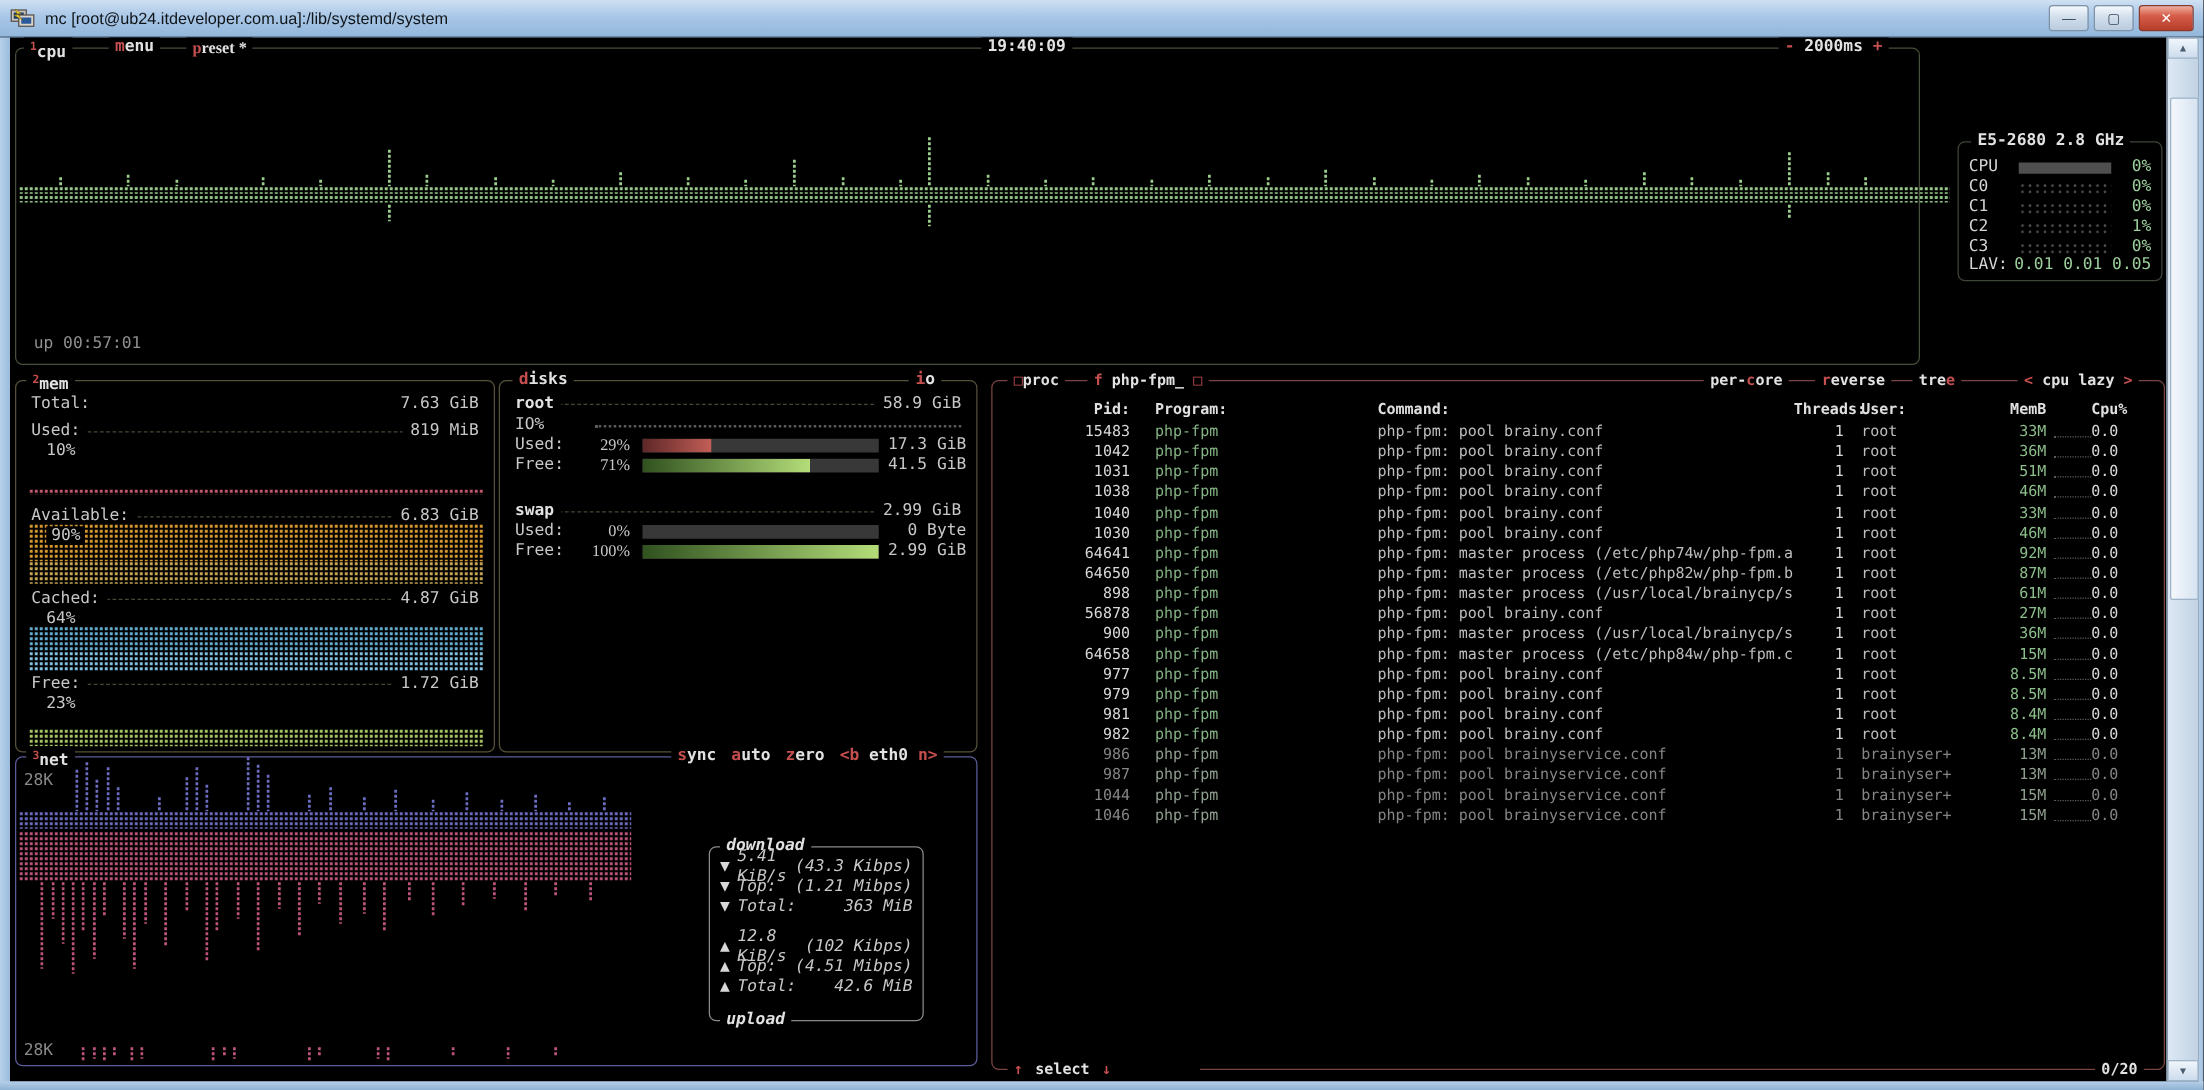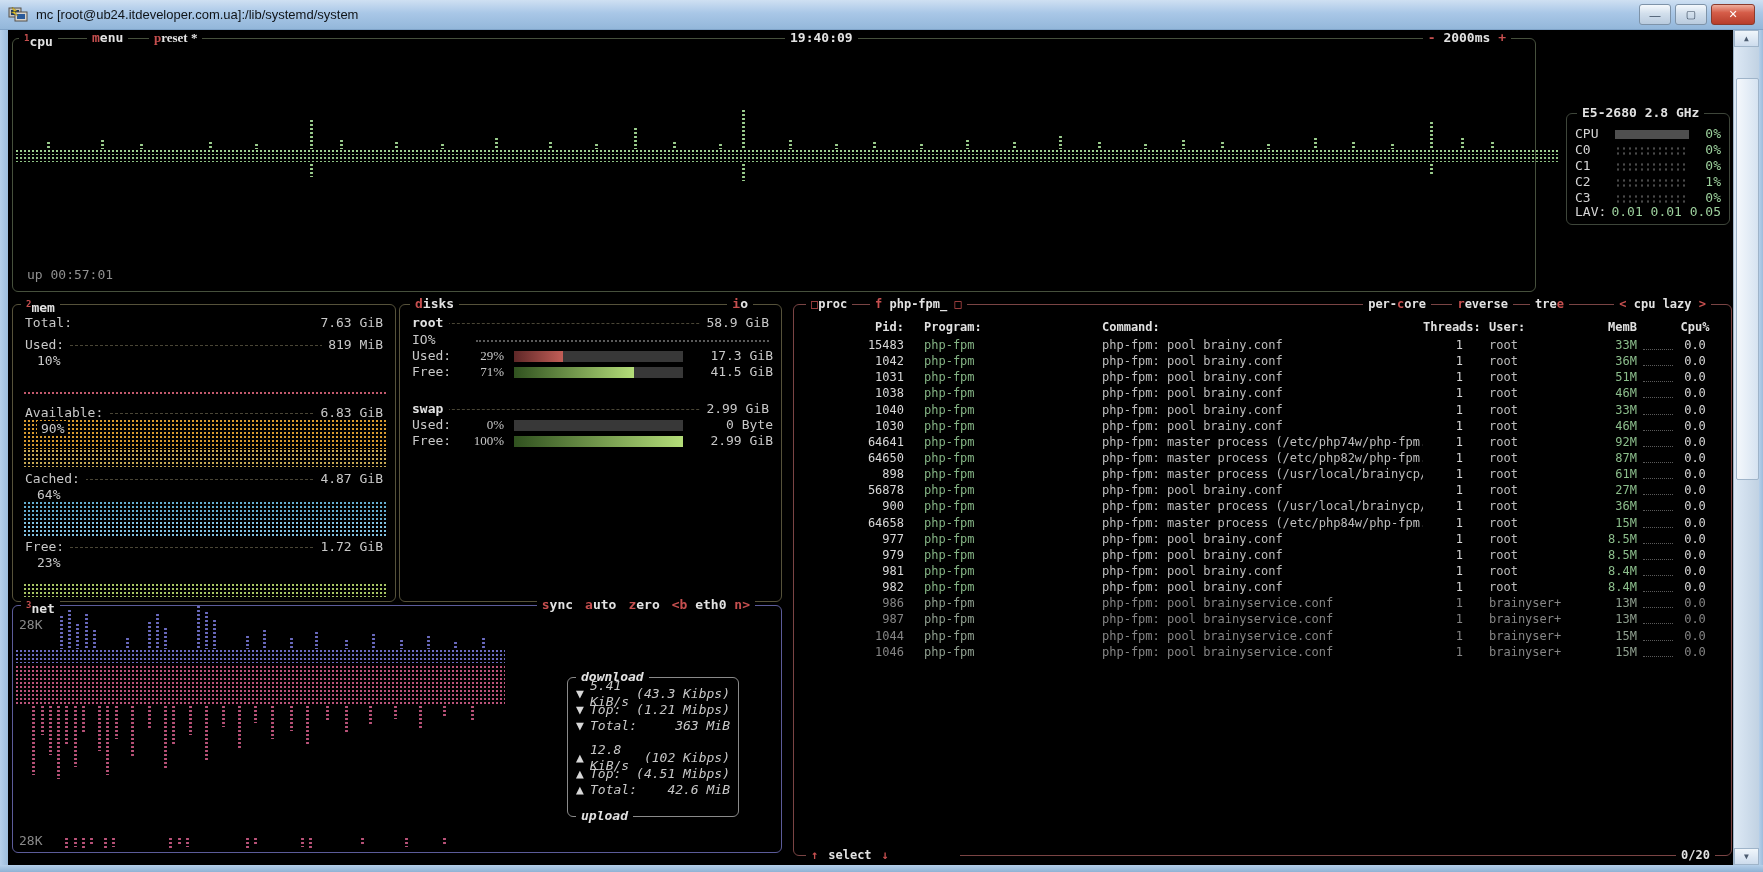--- a/index.html
+++ b/index.html
@@ -45,37 +45,37 @@
   .plain-row{position:absolute;left:12px;right:12px;height:16px;line-height:16px;}
   .plain-row .val{position:absolute;right:0;top:0;}
   
   .bar-row{position:absolute;left:12px;right:8px;height:16px;display:flex;align-items:center;line-height:16px;}
   .bar-row .lab{width:52px;}
   .bar-row .pct{width:40px;text-align:right;margin-right:10px;font-family:Liberation Serif, serif;}
   .bar{flex:1;height:11px;background:#383838;position:relative;overflow:hidden;}
   .bar i{position:absolute;left:0;top:0;bottom:0;display:block;}
   .bar i.redfill{background:linear-gradient(90deg,#5e2727,#c25e57);}
   .bar i.greenfill{background:linear-gradient(90deg,#30511f,#b4dd79);}
-  .bar-row .val{width:70px;text-align:right;padding-left:20px;}
+  .bar-row .val{width:70px;text-align:right;}
   
   .cpuinfo-row{position:absolute;left:8px;right:8px;height:16px;display:flex;align-items:center;line-height:16px;}
   .cpuinfo-row .lab{width:34px;color:#d5d5d5;}
   .cpuinfo-row .meter{flex:1;height:9px;margin:0 6px;background-image:radial-gradient(circle,#4a4a4a 1px,transparent 1.3px);background-size:6px 5px;}
   .cpuinfo-row:first-of-type .meter{background:#4f4f4f;}
   .cpuinfo-row .val{width:26px;text-align:right;}
   
   .prow{display:flex;height:16.15px;line-height:16px;overflow:hidden;}
   .c-pid{width:96px;text-align:right;color:#d8d8d8;}
   .c-prog{width:150px;padding-left:20px;color:#84b384;box-sizing:content-box;}
   .c-cmd{flex:1;padding-left:28px;color:#bdbdbd;overflow:hidden;white-space:nowrap;}
   .c-thr{width:40px;text-align:right;color:#d8d8d8;}
-  .c-user{width:100px;padding-left:26px;color:#bdbdbd;box-sizing:content-box;}
+  .c-user{width:100px;padding-left:14px;color:#bdbdbd;box-sizing:content-box;}
   .c-mem{width:48px;text-align:right;color:#8cbe8c;}
   .c-dots{width:30px;margin-left:6px;border-bottom:1px dotted #5a5a5a;height:11px;align-self:flex-start;margin-top:1px;}
-  .c-cpu{width:44px;text-align:center;color:#d8d8d8;}
+  .c-cpu{width:44px;text-align:left;color:#d8d8d8;}
   .phead .c-prog,.phead .c-cmd,.phead .c-thr,.phead .c-user,.phead .c-mem,.phead .c-cpu,.phead .c-pid{color:#e0e0e0;font-weight:bold;}
   .phead .c-dots{border-bottom:none;}
   .prow.dim .c-pid,.prow.dim .c-cmd,.prow.dim .c-thr,.prow.dim .c-user,.prow.dim .c-cpu{color:#858585;}
   .prow.dim .c-prog,.prow.dim .c-mem{color:#8f9f8f;}
   
   .nsrow{display:flex;height:16px;line-height:16px;align-items:center;}
   .nsrow .arr{width:14px;color:#d8d8d8;}
   .nsrow .lab{flex:1;}
   .nsrow .val{text-align:right;}
 </style>

